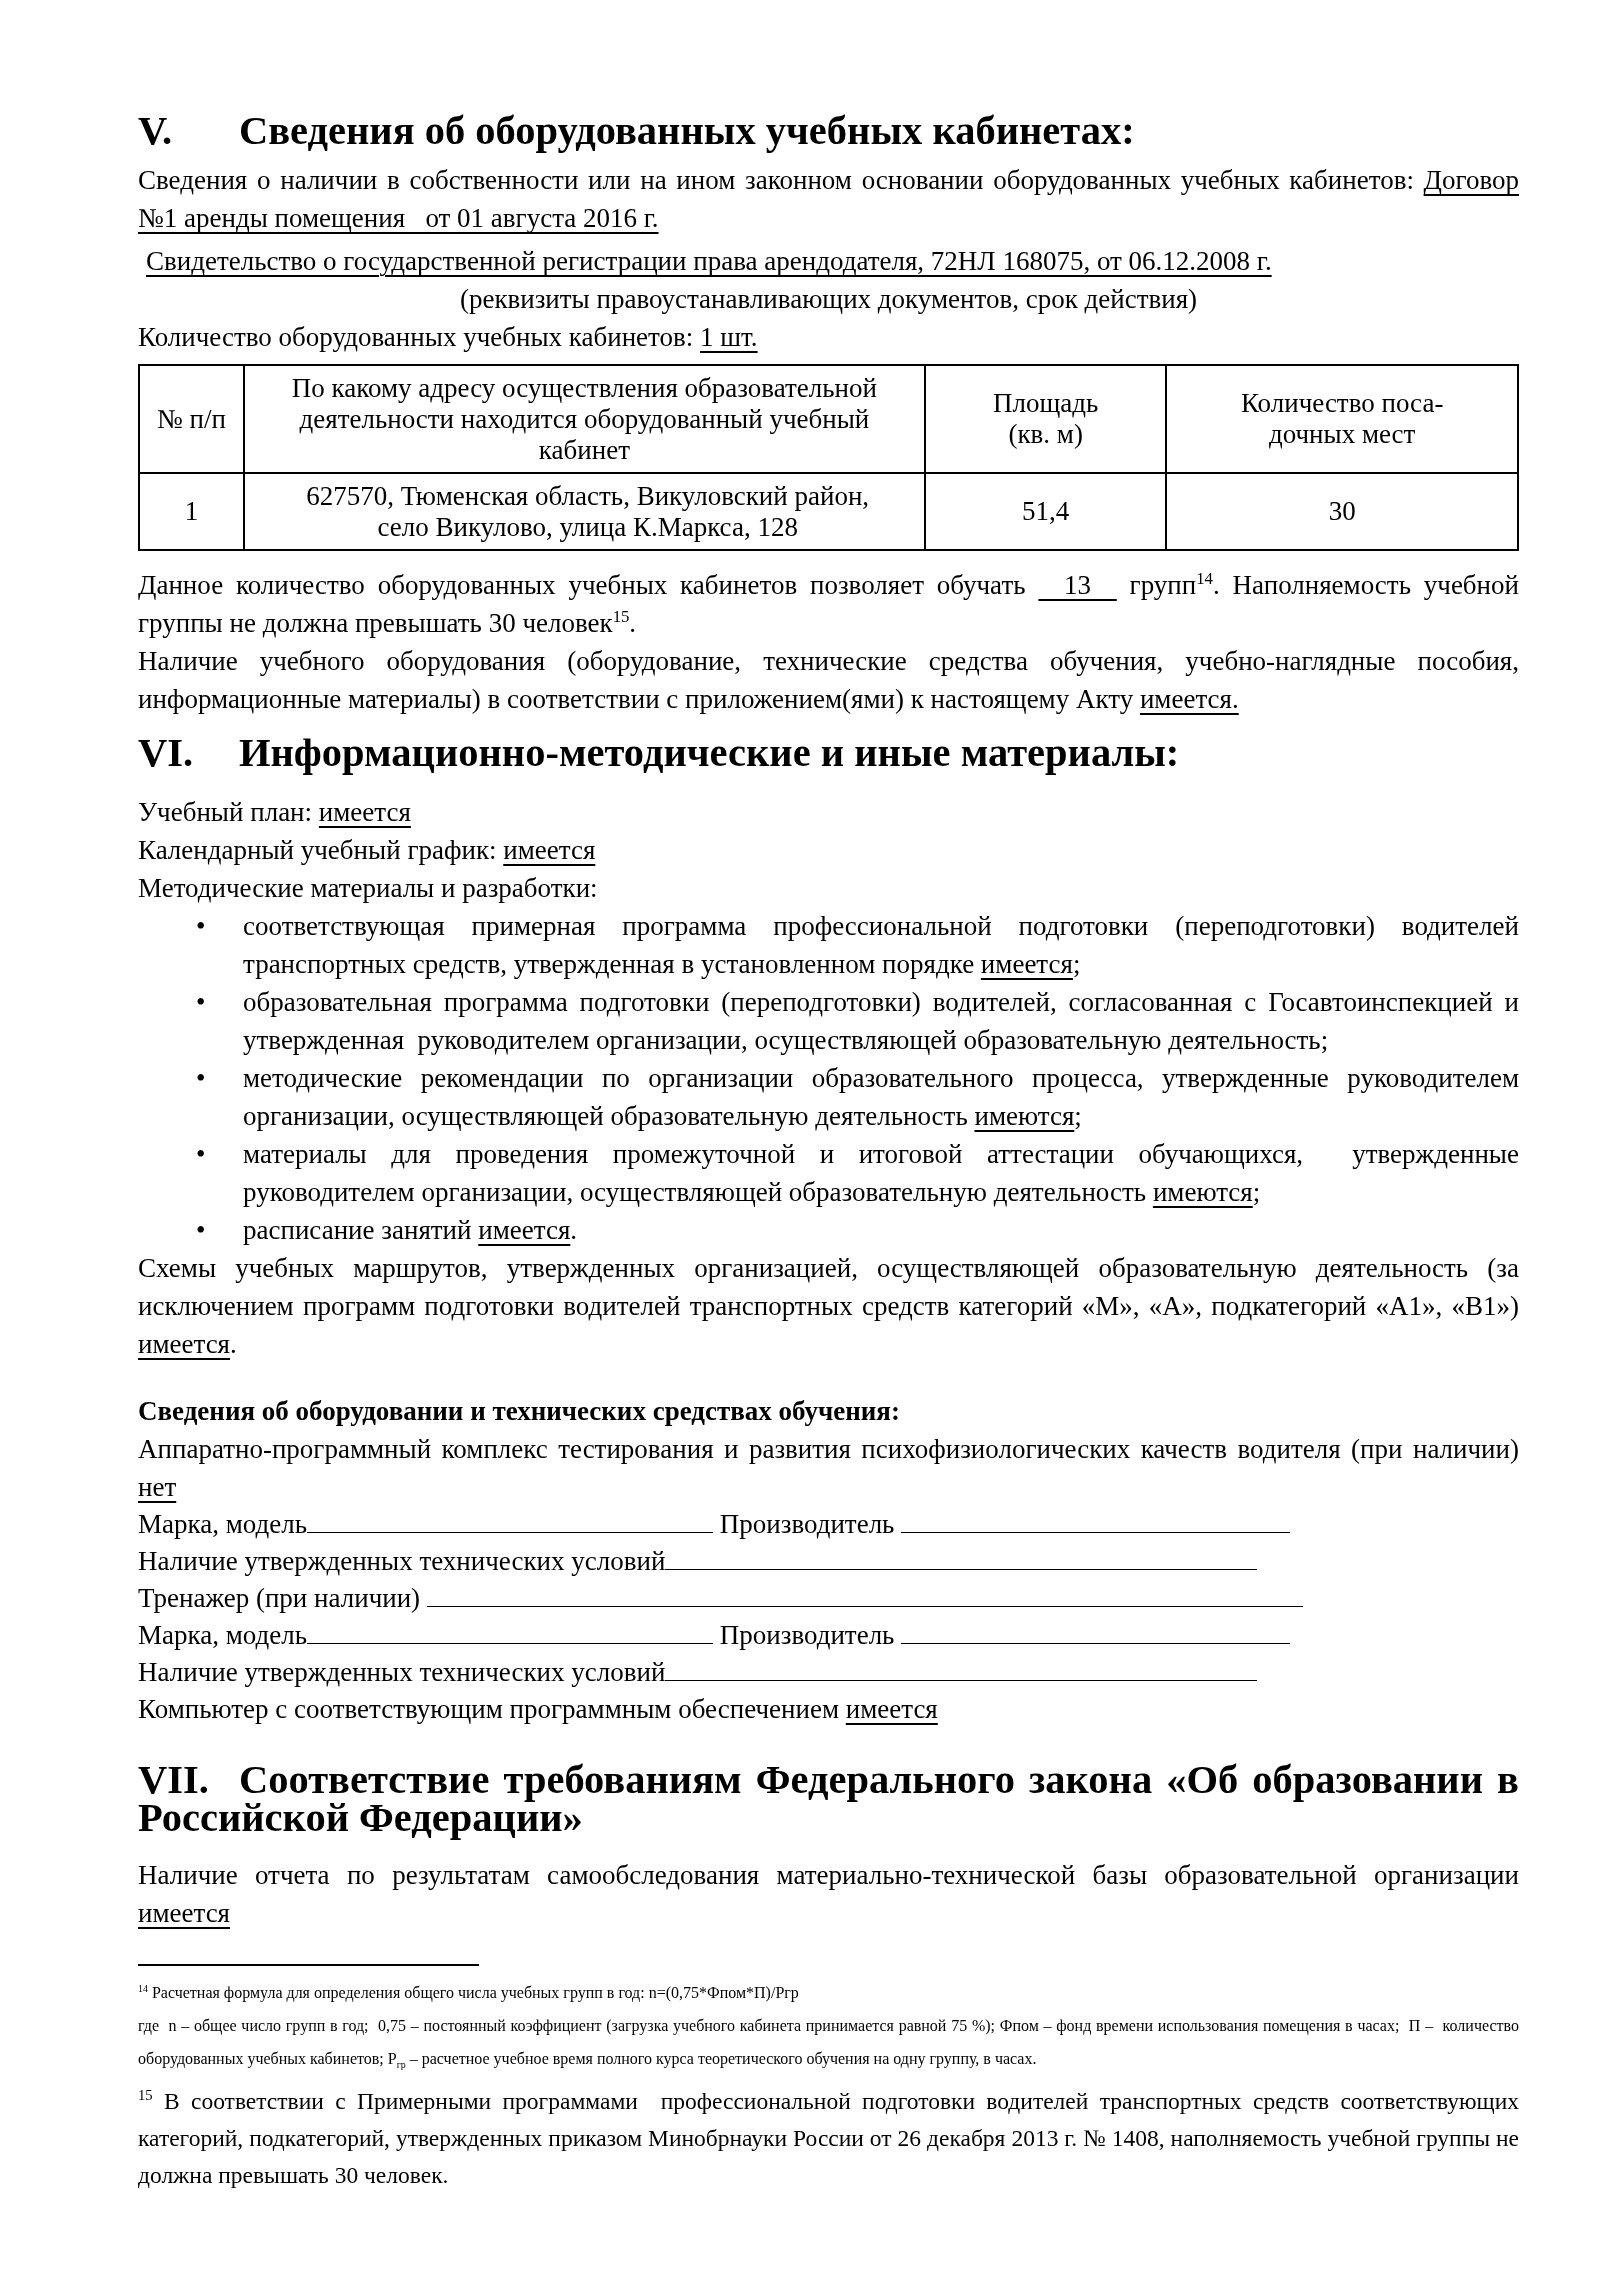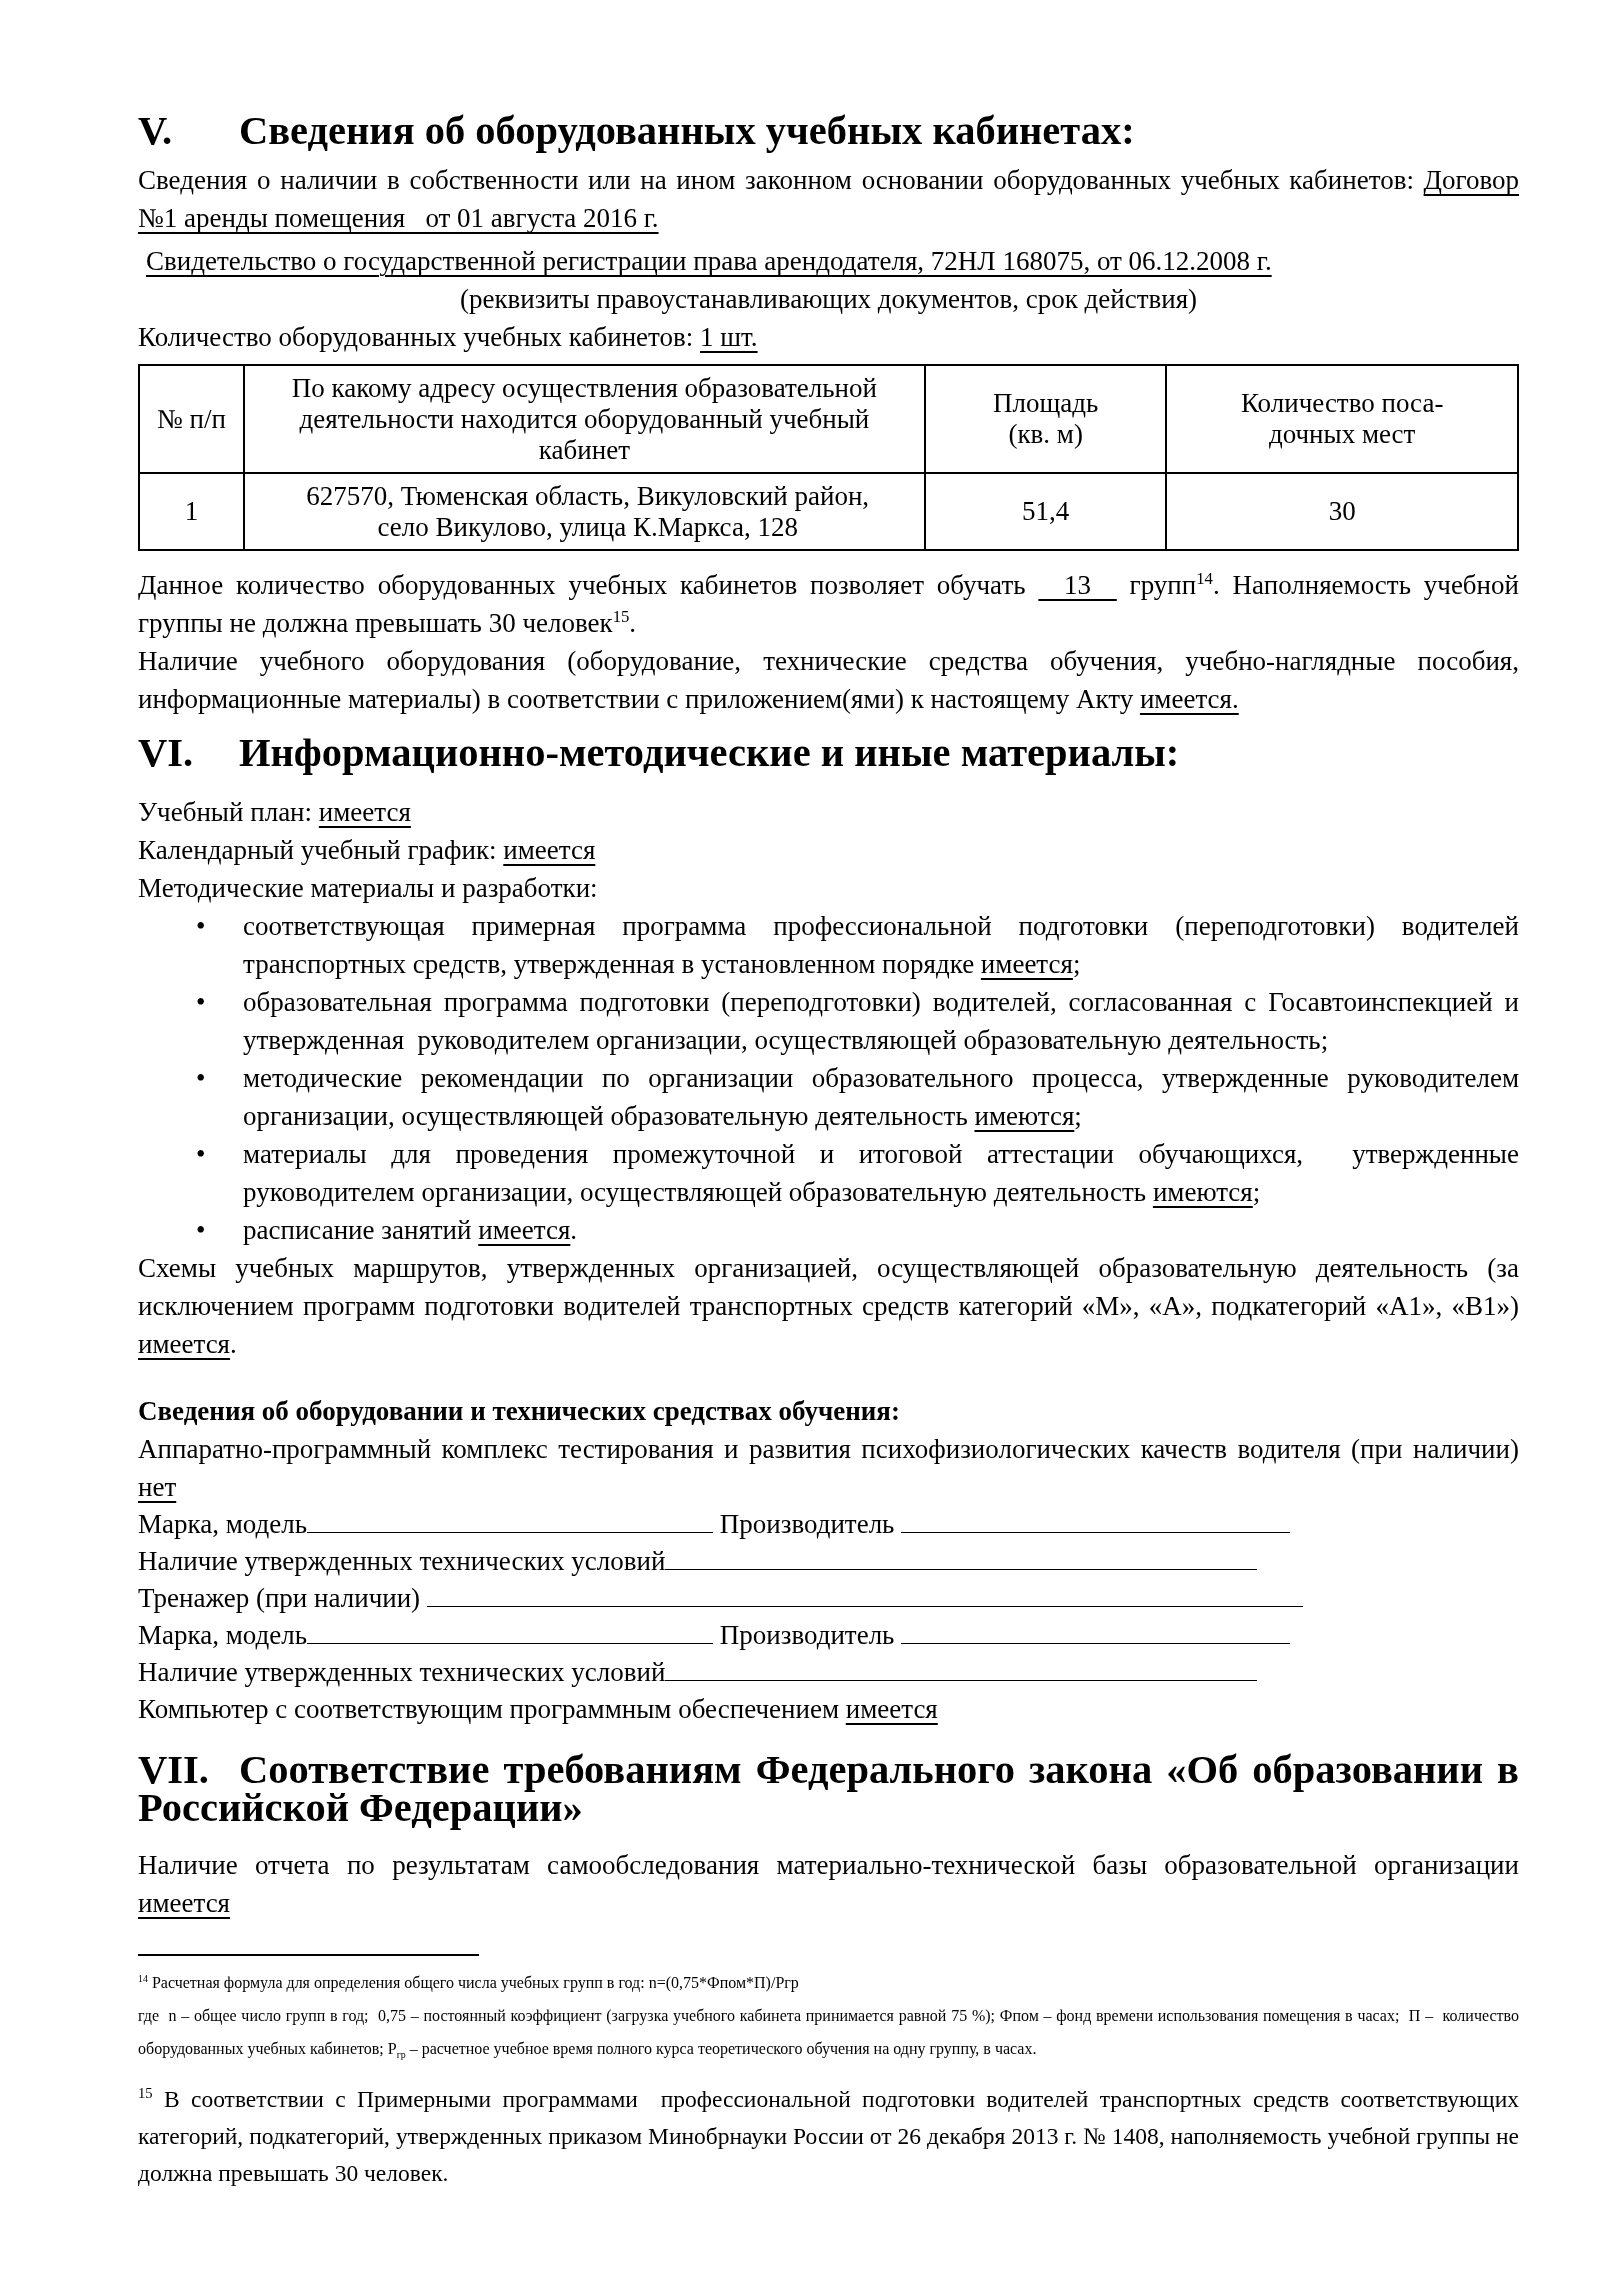--- a/index.html
+++ b/index.html
@@ -9,21 +9,21 @@
     font-family:"Liberation Serif","DejaVu Serif",serif;
     font-size:27px;
   }
   .page{padding:112px 104px 0 138px;}
   p{margin:0;line-height:38px;}
   .just{text-align:justify;}
   .center{text-align:center;}
   .hd{font-weight:bold;line-height:38px;margin:0 0 11.4px 0;}
   .hd .num{display:inline-block;width:101px;}
   .hd-vi{margin-top:16px;margin-bottom:21px;}
-  .hd-vii{margin-top:23px;margin-bottom:0;}
+  .hd-vii{margin-top:33px;margin-bottom:0;}
   .bold{font-weight:bold;}
   .sp-top{margin-top:29px;font-family:Liberation Serif, serif;}
   .mt-sm{margin-top:4.9px;margin-left:8px;}
   .mt-md{margin-top:19.5px;}
   .u{text-decoration:underline;text-decoration-thickness:1.6px;text-underline-offset:4.9px;}
   sup{font-size:0.62em;line-height:0;}
   sub{font-size:0.62em;line-height:0;}
   .blank{display:inline-block;border-bottom:1.6px solid #000;height:0.85em;}
   table{border-collapse:collapse;width:100%;margin:8px 0 14.6px 0;table-layout:fixed;}
   th,td{border:2.4px solid #000;white-space:pre-line;line-height:31px;vertical-align:middle;}
@@ -31,21 +31,21 @@
   td{padding:6.5px 6.5px;text-align:center;}
   td.addr{text-align:center;padding-left:13px;}
   col.c1{width:7.6%;}col.c2{width:49.4%;}col.c3{width:17.5%;}col.c4{width:25.5%;}
   ul.blist{list-style:none;margin:0;padding:0;}
   ul.blist li{position:relative;padding-left:105px;line-height:38px;}
   ul.blist .bullet{position:absolute;left:58px;top:0;}
   ul.blist .liwrap{display:block;text-align:justify;}
   .form-line{line-height:37px;}
   .fnsep{width:341px;border-top:2.4px solid #000;margin:32px 0 9.7px 0;}
   .fn-s{font-size:16px;line-height:33px;}
-  .fn-l{font-size:23.5px;line-height:37px;margin-top:16px;}
+  .fn-l{font-size:23.5px;line-height:37px;margin-top:8px;}
 </style>
 </head>
 <body>
 
 <main class="page">
 
   <h2 class="hd">
     <span class="num">V.</span><span>Сведения об оборудованных учебных кабинетах:</span>
   </h2>
 

